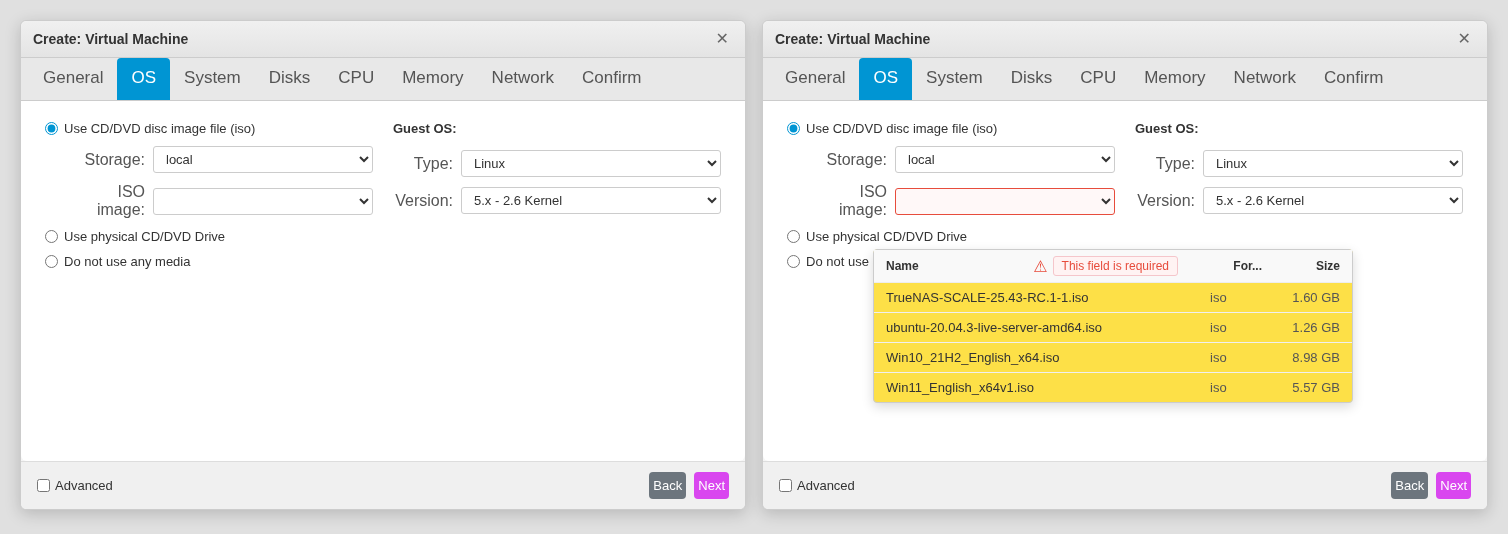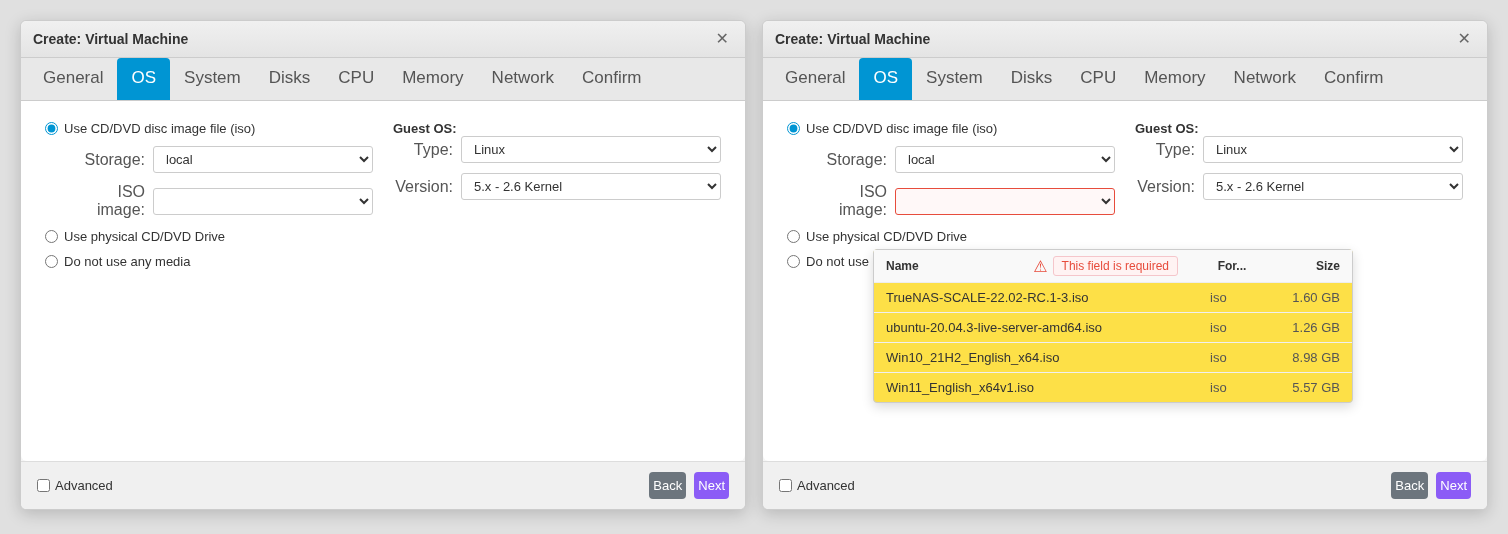--- a/index.html
+++ b/index.html
@@ -121,20 +121,21 @@
     .two-col {
       display: flex;
       gap: 20px;
     }
     .col-left { flex: 1; }
     .col-right { flex: 1; }
     .guest-os-label {
       font-size: 13px;
       font-weight: 600;
       color: #333;
+      margin-bottom: 14px;
     }
     .dialog-footer {
       display: flex;
       align-items: center;
       justify-content: flex-end;
       padding: 10px 16px;
       background: #f0f0f0;
       border-top: 1px solid #ddd;
       border-radius: 0 0 6px 6px;
       gap: 8px;
@@ -153,21 +154,21 @@
       border-radius: 4px;
       font-size: 13px;
       cursor: pointer;
       font-weight: 500;
     }
     .btn-back {
       background: #6c757d;
       color: #fff;
     }
     .btn-next {
-      background: #8b5cf6;
+      background: #d946ef;
       color: #fff;
     }
 
     
     .dropdown-popup {
       position: absolute;
       background: #fde047;
       border: 1px solid #ccc;
       border-radius: 4px;
       box-shadow: 0 4px 12px rgba(0,0,0,0.15);
@@ -183,21 +184,21 @@
       background: #f9f9f9;
       border-bottom: 1px solid #eee;
       gap: 8px;
     }
     .dropdown-header-col {
       font-size: 12px;
       font-weight: 600;
       color: #333;
     }
     .dropdown-header-col.name { flex: 1; }
-    .dropdown-header-col.format { width: 60px; text-align: center; }
+    .dropdown-header-col.format { width: 60px; text-align: right; }
     .dropdown-header-col.size { width: 70px; text-align: right; }
     .required-badge {
       display: flex;
       align-items: center;
       gap: 5px;
       margin-left: auto;
     }
     .required-icon {
       color: #e74c3c;
       font-size: 16px;
@@ -365,21 +366,21 @@
       <div class="dropdown-header">
         <span class="dropdown-header-col name">Name</span>
         <div class="required-badge">
           <span class="required-icon">⚠</span>
           <span class="required-text">This field is required</span>
         </div>
         <span class="dropdown-header-col format" style="margin-left:16px">For...</span>
         <span class="dropdown-header-col size">Size</span>
       </div>
       <div class="dropdown-item">
-        <span class="item-name">TrueNAS-SCALE-22.02-RC.1-3.iso</span>
+        <span class="item-name">TrueNAS-SCALE-25.43-RC.1-1.iso</span>
         <span class="item-format">iso</span>
         <span class="item-size">1.60 GB</span>
       </div>
       <div class="dropdown-item">
         <span class="item-name">ubuntu-20.04.3-live-server-amd64.iso</span>
         <span class="item-format">iso</span>
         <span class="item-size">1.26 GB</span>
       </div>
       <div class="dropdown-item">
         <span class="item-name">Win10_21H2_English_x64.iso</span>

